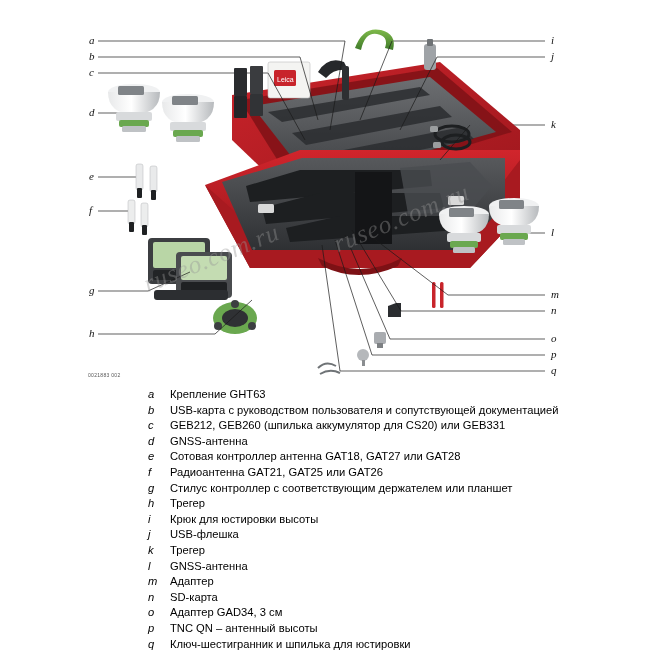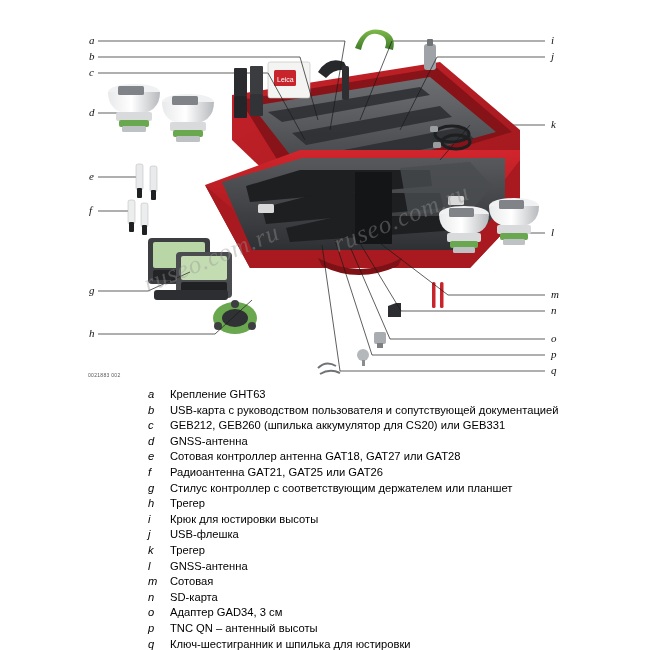--- a/index.html
+++ b/index.html
@@ -410,21 +410,21 @@
         <tr>
           <td class="key">k</td>
           <td>Трегер</td>
         </tr>
         <tr>
           <td class="key">l</td>
           <td>GNSS-антенна</td>
         </tr>
         <tr>
           <td class="key">m</td>
-          <td>Сотовая</td>
+          <td>Адаптер</td>
         </tr>
         <tr>
           <td class="key">n</td>
           <td>SD-карта</td>
         </tr>
         <tr>
           <td class="key">o</td>
           <td>Адаптер GAD34, 3 см</td>
         </tr>
         <tr>

